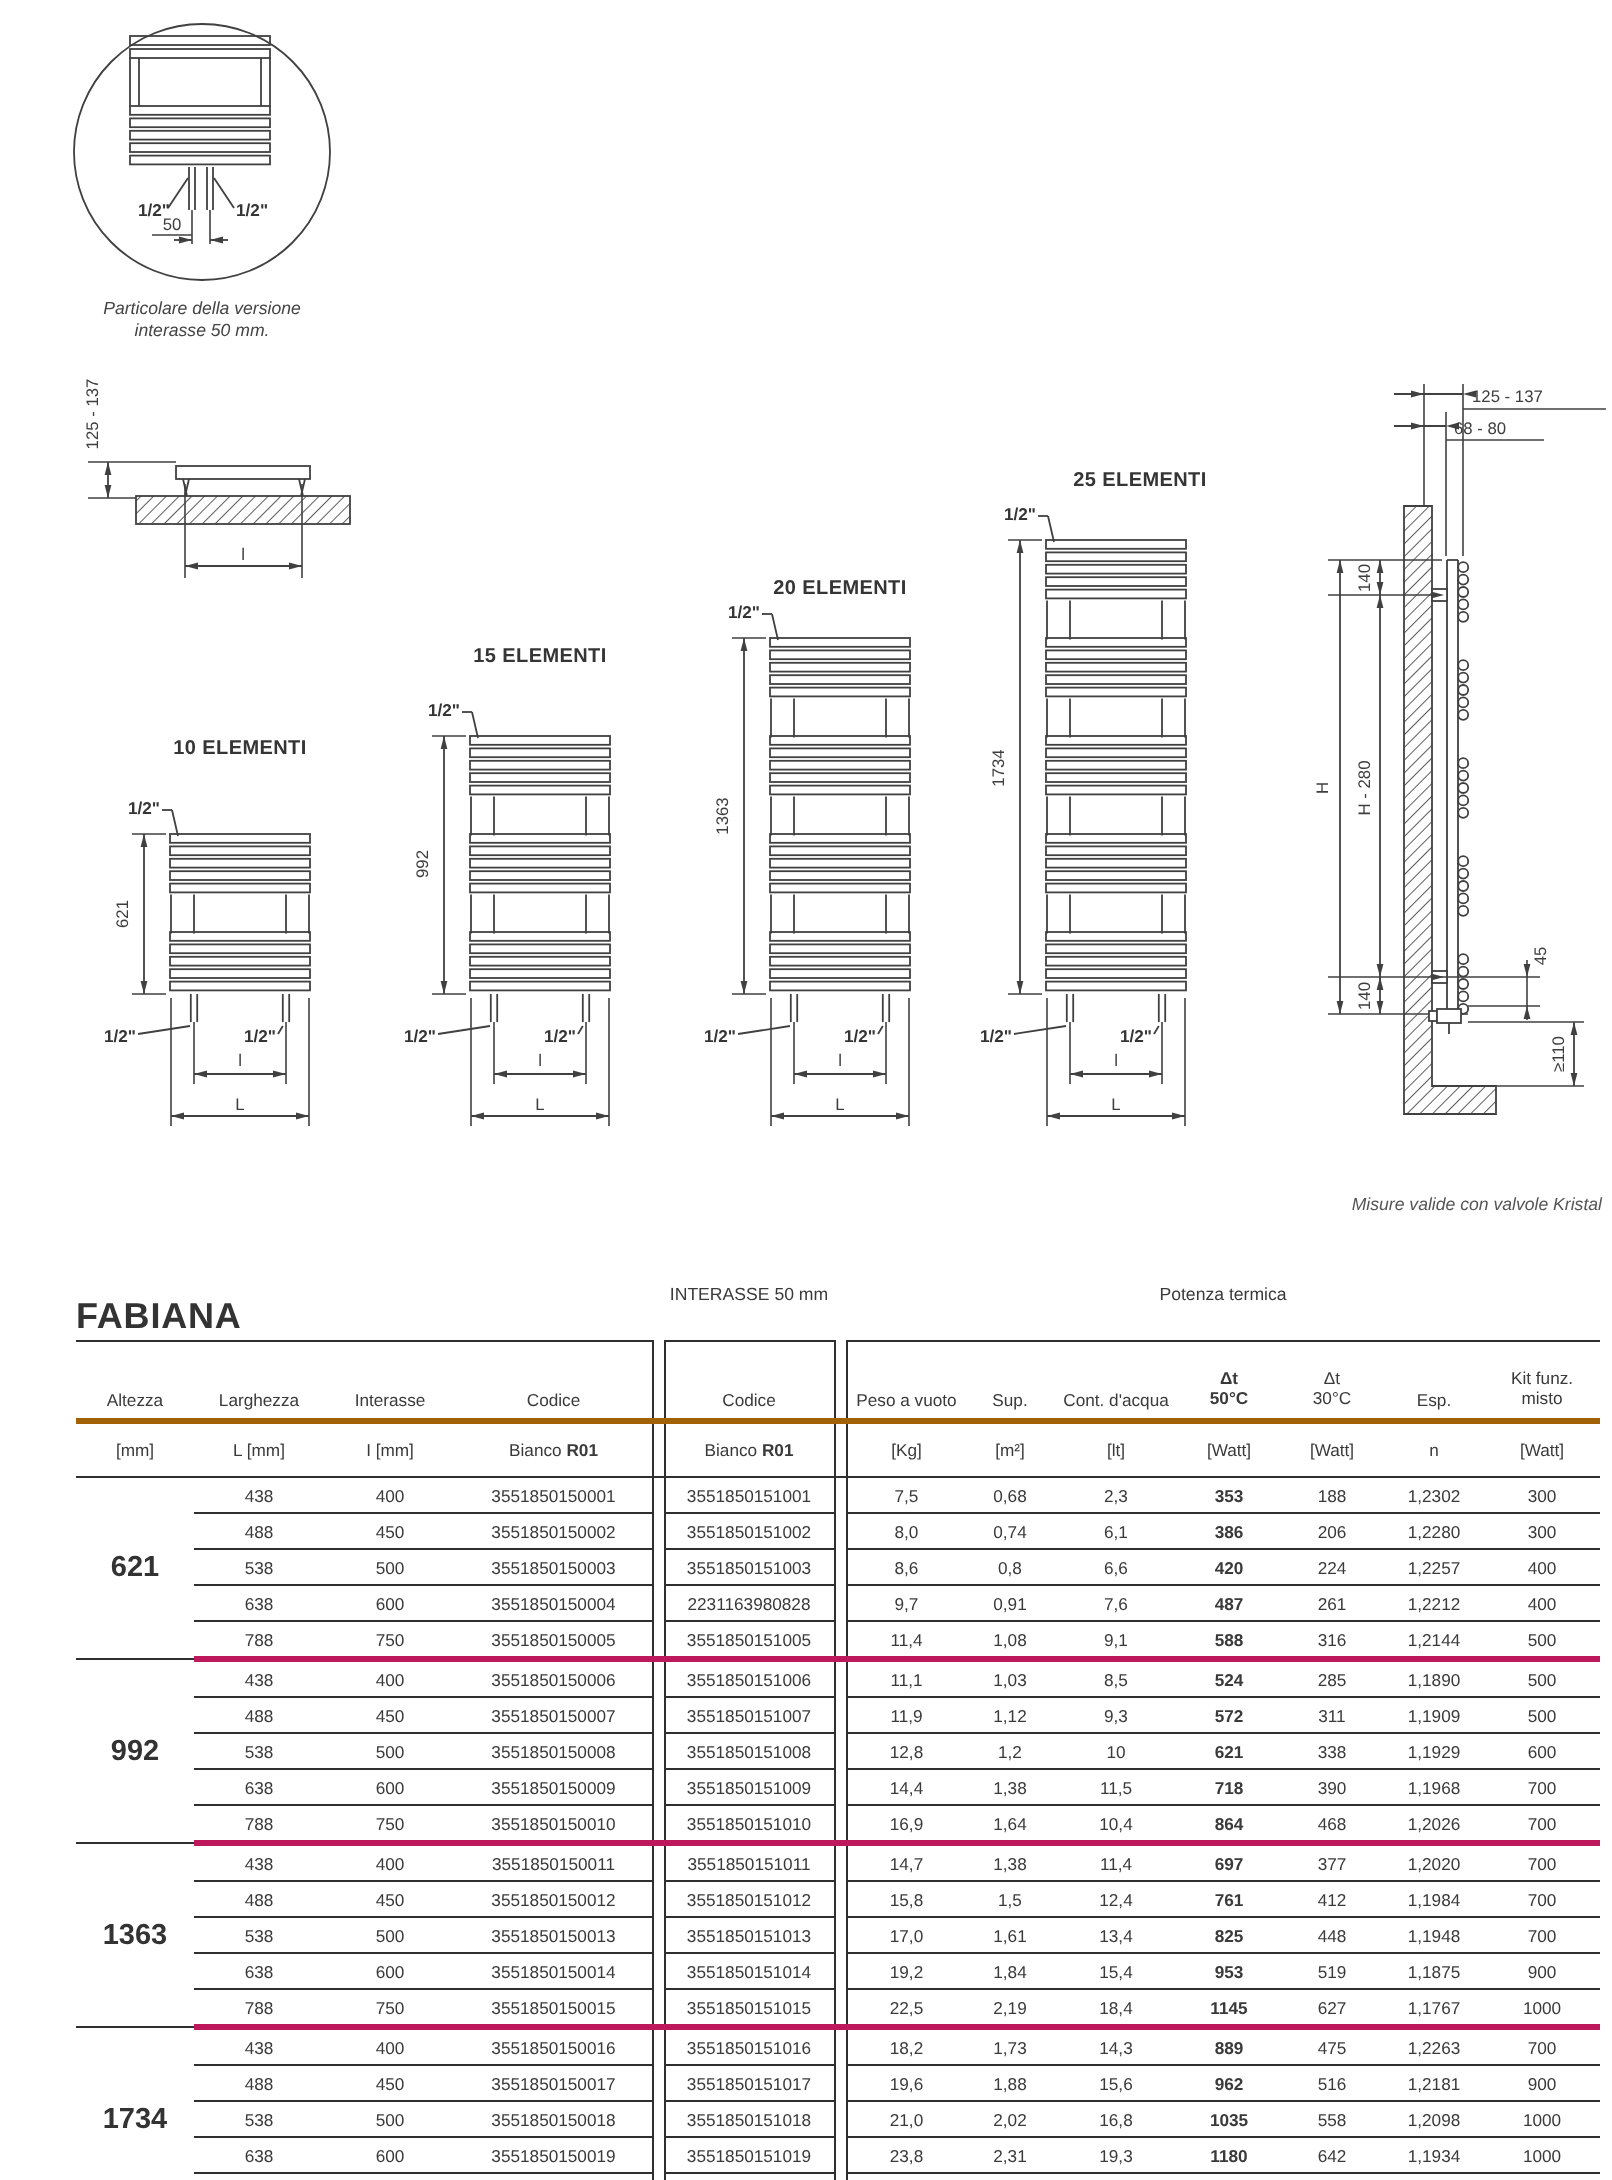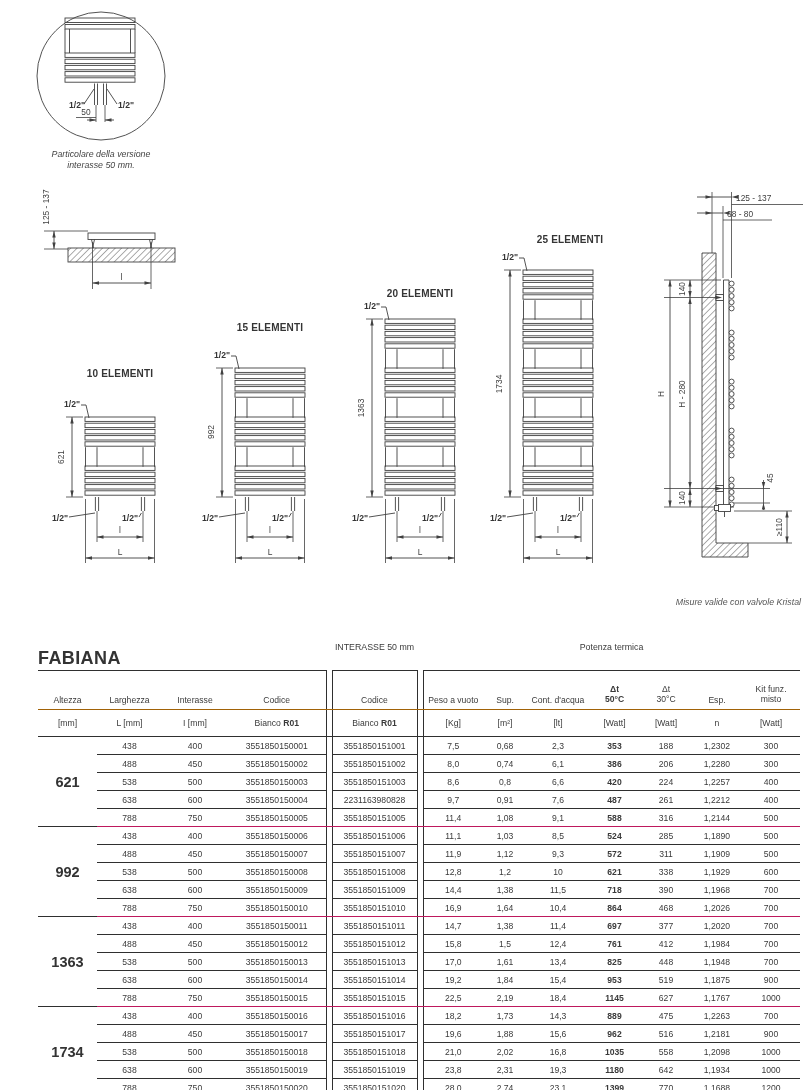--- a/index.html
+++ b/index.html
@@ -16,31 +16,31 @@
   .snote{font-family:"Liberation Sans",sans-serif;font-style:italic;font-size:8.8px;fill:#555}
 
   
   .tablewrap{position:absolute;left:38px;top:630px;width:762px}
   table{border-collapse:collapse;table-layout:fixed;width:762px}
   th,td{font-size:8.6px;font-weight:normal;text-align:center;padding:0;white-space:nowrap;overflow:hidden;color:#3a3a3a}
   .r0 th{height:22px;vertical-align:bottom}
   .t-title{font-size:18px;font-weight:bold;text-align:left;letter-spacing:.4px;color:#333;padding-bottom:1px}
   .t-small{font-size:8.8px;padding-bottom:18px}
   .hline{border-bottom:1px solid #2f2f2f}
-  .r1 th{height:34px;vertical-align:bottom;padding-bottom:4px;border-bottom:1px solid #a16207}
+  .r1 th{height:34px;vertical-align:bottom;padding-bottom:4px;border-bottom:3px solid #a16207}
   .r1 div{line-height:1.25}
   .r2 th{height:26px;vertical-align:middle;border-bottom:1px solid #2f2f2f}
   .spl{border-left:1px solid #2f2f2f;border-right:1px solid #2f2f2f}
   .nob{border-bottom:none}
   .sp0{border:none}
   tbody td{height:17px}
   td.bb{border-bottom:1px solid #2f2f2f}
   td.alt{font-size:14.5px;font-weight:bold;color:#333;border-bottom:1px solid #2f2f2f}
   .b, td.b, th.b div{font-weight:bold}
-  tr.gend td{border-bottom:1px solid #be185d}
+  tr.gend td{border-bottom:3px solid #be185d}
 
   .fnotes{position:absolute;left:38px;top:1055px;width:745px}
   .fn{font-size:8.8px;line-height:13.5px;color:#3a3a3a}
   .fn .it{font-style:italic}
   .fn .bd{font-weight:bold;font-style:normal}
 </style>
 </head>
 <body>
 
 <div class="page">

